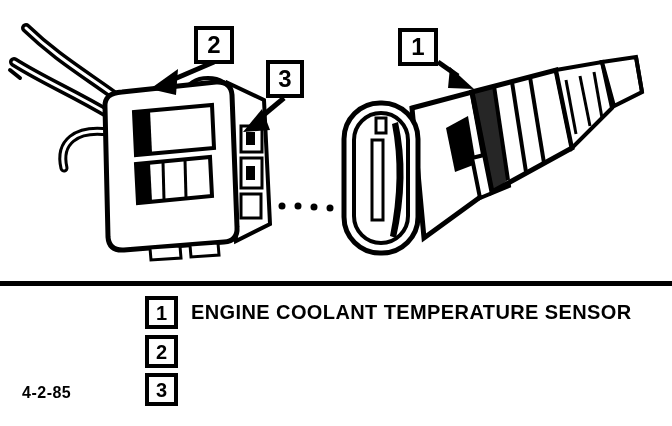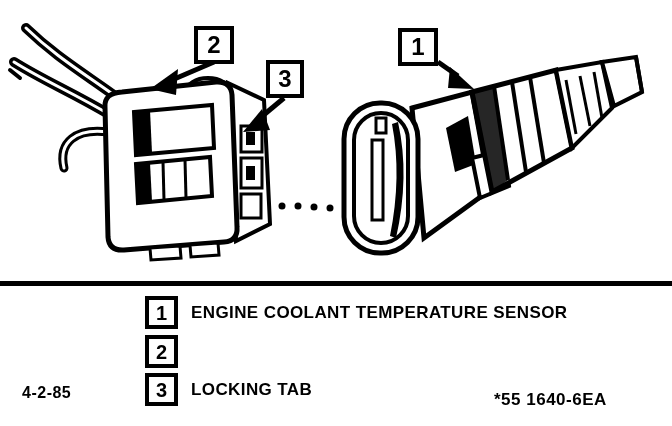--- a/index.html
+++ b/index.html
@@ -38,21 +38,21 @@
   #legend-row-2{top:335px;}
   #legend-row-3{top:373px;}
   .legend-key{
     box-sizing:border-box;
     width:33px;height:33px;
     border:4px solid #000;background:#fff;
     display:flex;align-items:center;justify-content:center;
     font-weight:bold;font-size:20px;line-height:1;
   }
   .legend-label{
-    font-weight:bold;font-size:17px;letter-spacing:0.4px;white-space:nowrap;
+    font-weight:bold;font-size:20px;letter-spacing:0.4px;white-space:nowrap;
   }
   .date-label{
     position:absolute;left:22px;top:384px;
     font-weight:bold;font-size:16px;letter-spacing:0.5px;
   }
   .part-number{
     position:absolute;left:494px;top:390px;
     font-weight:bold;font-size:17px;letter-spacing:0.5px;
   }
 </style>
@@ -158,19 +158,17 @@
 
   <div class="legend-row" id="legend-row-1">
     <div class="legend-key">1</div>
     <div class="legend-label">ENGINE COOLANT TEMPERATURE SENSOR</div>
   </div>
   <div class="legend-row" id="legend-row-2">
     <div class="legend-key">2</div>
   </div>
   <div class="legend-row" id="legend-row-3">
     <div class="legend-key">3</div>
-    <div class="legend-label">LOCKING TAB</div>
   </div>
 
   <div class="date-label">4-2-85</div>
-  <div class="part-number">*55 1640-6EA</div>
 
 </div>
 
 </body></html>

